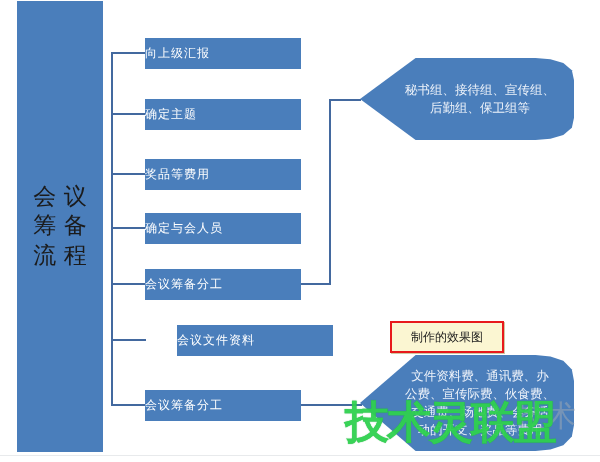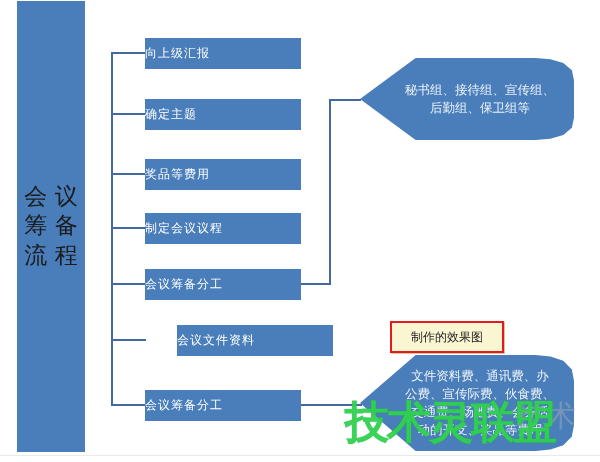--- a/index.html
+++ b/index.html
@@ -17,21 +17,21 @@
   }
   
   .slide-edge{
     position:absolute;left:0;top:455px;width:600px;height:7px;
     background:#ffffff;border-top:1px solid #e8eaec;
   }
 
   
   .title-bar{
     position:absolute;
-    left:18px;top:2px;width:66px;height:449px;
+    left:18px;top:2px;width:84px;height:449px;
     background:#4a7ebb;
     box-shadow:0 0 0 1px #4a7ebb;
   }
   .title-bar .vtext{
     position:absolute;
     left:0;right:0;top:50%;
     transform:translateY(-50%);
     text-align:center;
     color:#1b1b1b;
     font-size:23px;
@@ -155,21 +155,21 @@
   <div class="pbox" style="top:38px;">
     <span>向上级汇报</span>
   </div>
   <div class="pbox" style="top:99px;">
     <span>确定主题</span>
   </div>
   <div class="pbox" style="top:159px;">
     <span>奖品等费用</span>
   </div>
   <div class="pbox" style="top:213px;">
-    <span>制定会议议程</span>
+    <span>确定与会人员</span>
   </div>
   <div class="pbox" style="top:269px;">
     <span>会议筹备分工</span>
   </div>
   <div class="pbox" style="top:325px;margin-left:32px;">
     <span>会议文件资料</span>
   </div>
   <div class="pbox" style="top:390px;">
     <span>会议筹备分工</span>
   </div>

